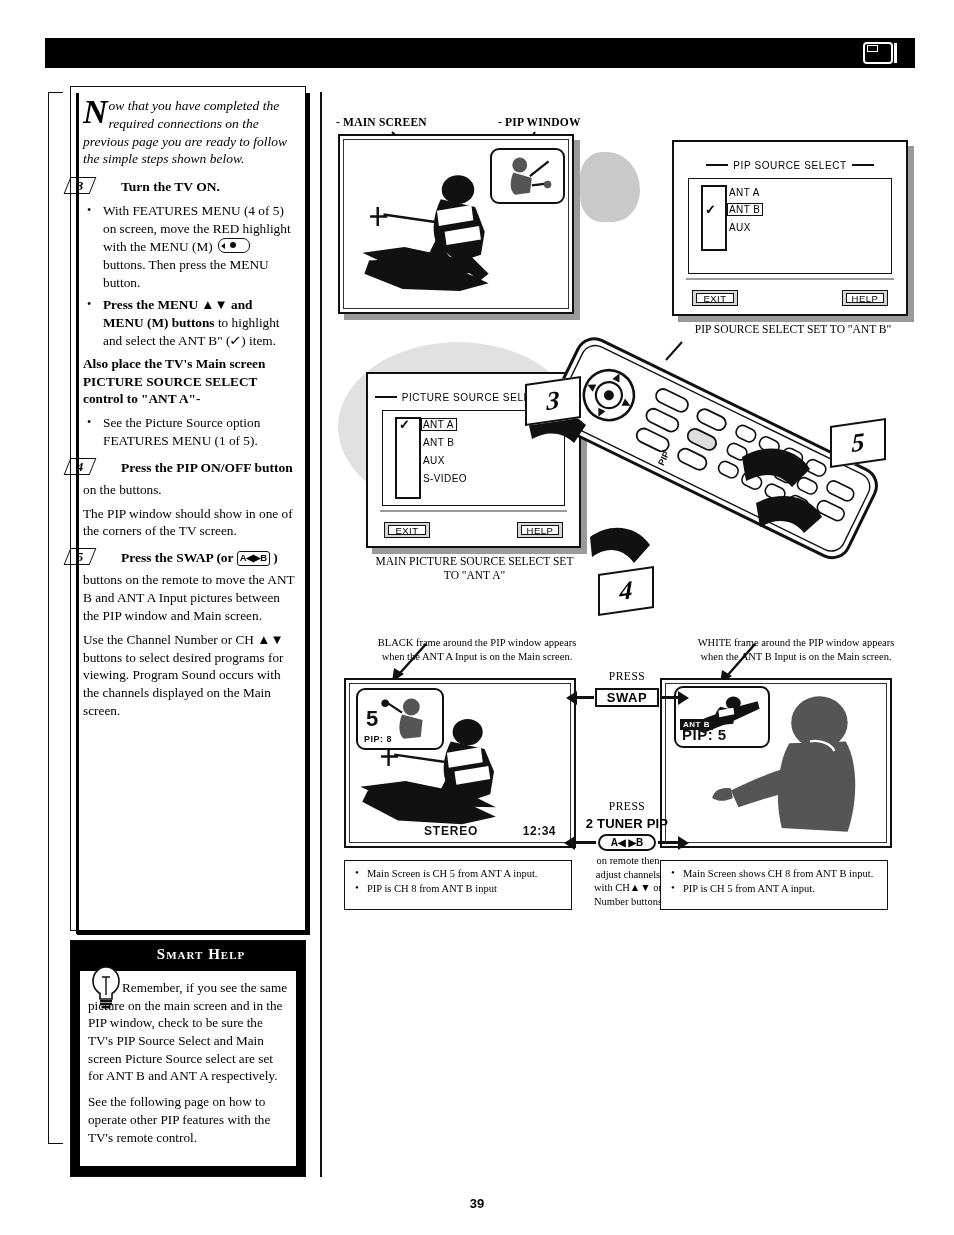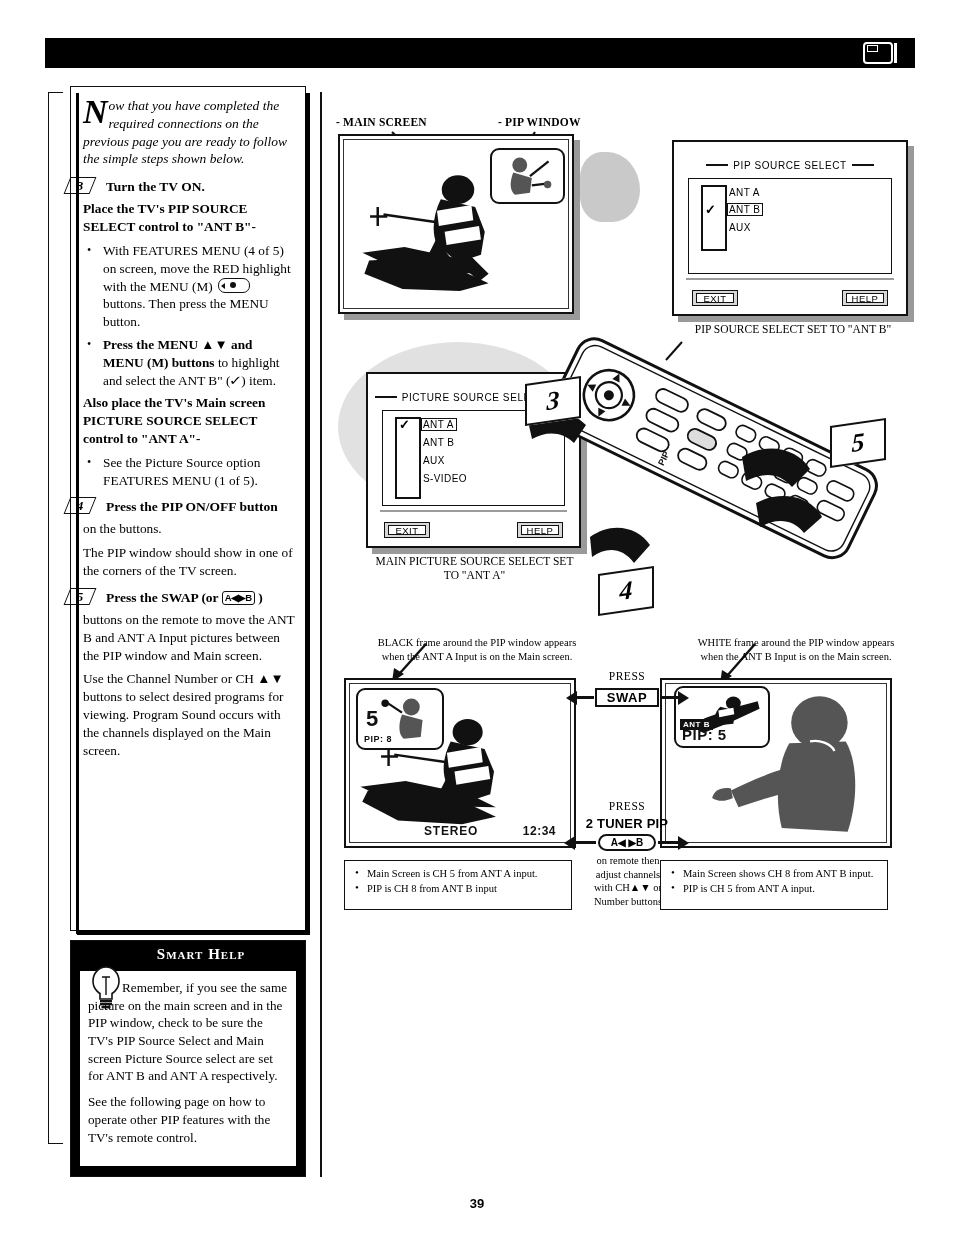--- a/index.html
+++ b/index.html
@@ -102,21 +102,21 @@
     font-size: 13px; font-weight: 700;
     text-align: center; line-height: 17px;
   }
   .step-badge .dia {
     position: absolute; inset: 0;
     border: 1.4px solid #111;
     transform: skewX(-22deg);
   }
   .step-badge .num { position: relative; z-index: 2; font-style: italic; }
   .step-title {
-    margin-left: 23px;
+    margin-left: 38px;
     font-weight: 700; font-size: 13.5px;
     line-height: 1.3;
   }
   .para {
     font-size: 13.3px; line-height: 1.34;
     margin: 5px 0 6px 0;
   }
   .para.tight { margin-top: 2px; }
   .b { font-weight: 700; }
   .bullet {
@@ -381,21 +381,20 @@
       <span class="dropcap">N</span><span>ow that you have completed the required connections on the previous page you are ready to follow the simple steps shown below.</span>
     </div>
 
     <div class="step-row">
       <div class="step-badge">
         <span class="dia"></span><span class="num">3</span>
       </div>
       <div class="step-title">Turn the TV ON.</div>
     </div>
 
-    <div class="para b tight">Place the TV's PIP SOURCE SELECT control to "ANT B"-</div>
 
     <div class="bullet">
       <span>With FEATURES MENU (4 of 5) on screen, move the RED highlight with the MENU (M)</span>
       <span class="glyph-pad"></span>
       <span>buttons. Then press the MENU button.</span>
     </div>
 
     <div class="bullet">
       <span class="b">Press the MENU ▲▼ and MENU (M) buttons</span>
       <span>to highlight and select the ANT B" (</span><span class="glyph-check">✓</span><span>) item.</span>

